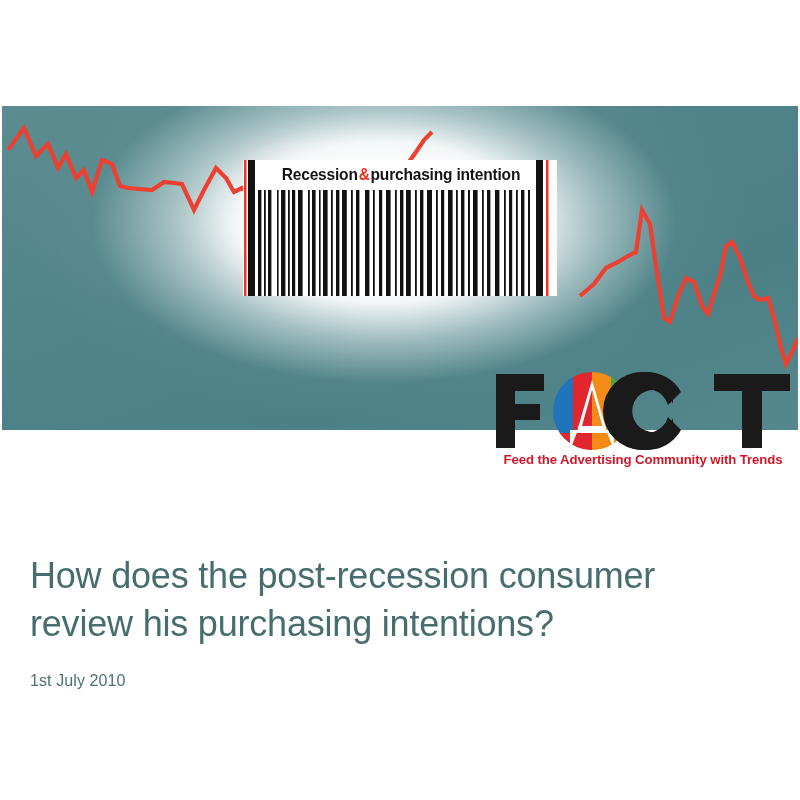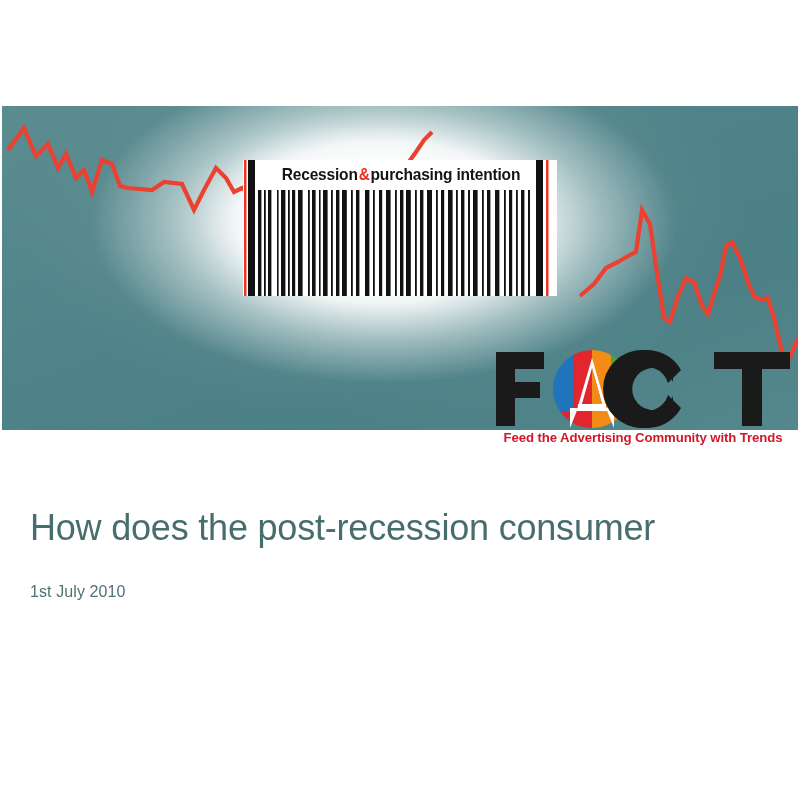--- a/index.html
+++ b/index.html
@@ -65,21 +65,21 @@
     transform: scaleX(0.94);
     transform-origin: center;
   }
   #barcode .bc-title .amp { color: #e8321e; padding: 0 1px; }
   #barcode svg.bars { position: absolute; left: 0; top: 0; width: 314px; height: 136px; }
 
   
   #logo {
     position: absolute;
     left: 492px;
-    top: 348px;
+    top: 370px;
     width: 302px;
     height: 110px;
   }
   #logo .wordmark {
     position: absolute;
     left: 0; top: 0;
     width: 302px; height: 82px;
   }
   #logo .tagline {
     position: absolute;
@@ -92,34 +92,34 @@
     font-size: 13.2px;
     color: #d1172a;
     letter-spacing: -0.1px;
     white-space: nowrap;
   }
 
   
   #titleblock {
     position: absolute;
     left: 30px;
-    top: 504px;
+    top: 552px;
     width: 740px;
   }
   #titleblock .headline {
     font-family: "Liberation Sans", sans-serif;
     font-size: 36px;
     line-height: 48px;
     color: #476d6e;
     font-weight: normal;
     margin: 0;
     letter-spacing: -0.2px;
   }
   #titleblock .date {
-    margin-top: 31px;
+    margin-top: 24px;
     font-family: "Liberation Sans", sans-serif;
     font-size: 16px;
     color: #4c7274;
     letter-spacing: 0.1px;
   }
 </style>
 </head>
 <body>
 
 <div id="banner">
@@ -253,15 +253,16 @@
       <path d="M222,4 L298,4 L298,21 L270,21 L270,78 L250,78 L250,21 L222,21 Z"></path>
     </g>
   </svg>
 
   <div class="tagline">Feed the Advertising Community with Trends</div>
 </div>
 
 <div id="titleblock">
   <div class="headline">
     <div>How does the post-recession consumer</div>
+    <div>review his purchasing intentions?</div>
   </div>
   <div class="date">1st July 2010</div>
 </div>
 
 </body></html>

